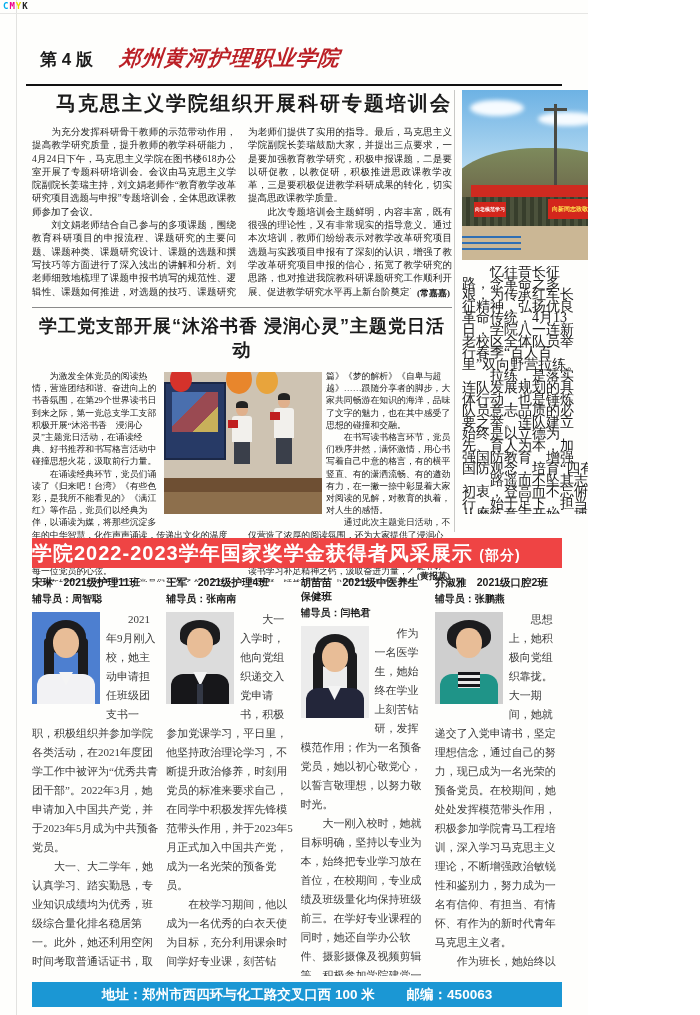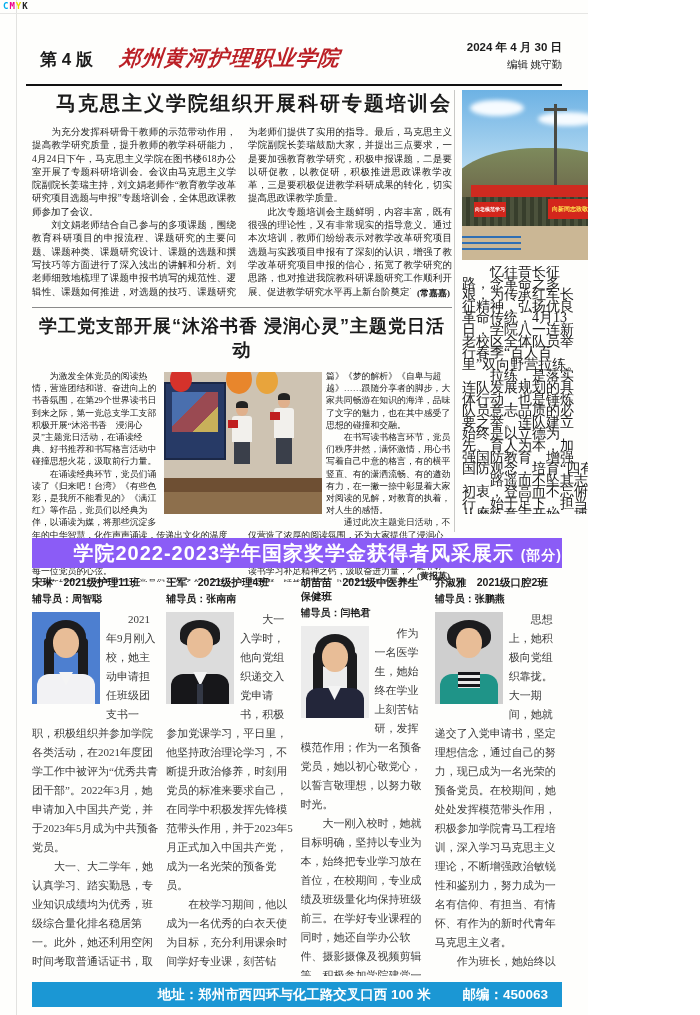--- a/index.html
+++ b/index.html
@@ -87,22 +87,22 @@
              background:repeating-linear-gradient(#2f6fb4 0 2px,transparent 2px 6px); }
   .a3-title1 { position:absolute; top:0; right:0; width:46px; height:368px; writing-mode:vertical-rl;
                font:bold 27px "Liberation Sans",sans-serif; letter-spacing:7px; text-align:left; }
   .a3-title2 { position:absolute; top:176px; right:48px; width:40px; height:230px; writing-mode:vertical-rl;
                font:bold 27px "Liberation Sans",sans-serif; letter-spacing:5px; }
   .a3-body { position:relative; margin-top:6px; height:248px; overflow:hidden; font-size:14px; line-height:11.6px; }
   .a3-sp { float:right; width:92px; height:196px; }
   .a3-byline { text-align:right; font-weight:bold; font-size:9px; margin-top:2px; }
 
   
-  .show-banner { position:absolute; top:538px; left:32px; right:26px; height:30px; background:#8b5cf6;
-                 color:#fff; text-align:right; font:bold 20px "Liberation Sans",sans-serif;
+  .show-banner { position:absolute; top:538px; left:32px; right:26px; height:30px; background:#ef4444;
+                 color:#fff; text-align:left; font:bold 20px "Liberation Sans",sans-serif;
                  line-height:30px; letter-spacing:1px; }
   .show-banner .part { font-size:14px; }
   .students { position:absolute; top:576px; left:32px; right:26px; height:400px; display:flex; gap:7px; }
   .stu { flex:1; overflow:hidden; }
   .stu-h1 { font:bold 10.5px "Liberation Sans",sans-serif; }
   .stu-h2 { font:bold 10px "Liberation Sans",sans-serif; margin:2px 0 4px; }
   .stu-bio { font-size:11px; line-height:19px; color:#3c3c3c; height:358px; overflow:hidden; }
   .portrait { float:left; width:68px; height:92px; margin:2px 6px 2px 0; position:relative; overflow:hidden; }
   .po-hair { position:absolute; left:50%; top:8px; transform:translateX(-50%); width:40px; height:34px;
              border-radius:50% 50% 40% 40%; background:#1c1c1e; }
@@ -121,40 +121,36 @@
   .s2-photo .po-tie { position:absolute; left:50%; bottom:0; transform:translateX(-50%); width:6px; height:20px; background:#333845; }
   .s3-photo { background:#ececec; } .s3-photo .po-body { background:#23263a; }
   .s4-photo { background:#cfcfcf; }
   .s4-photo .po-body { background:#1f9488; }
   .s4-photo .po-stripe { position:absolute; left:50%; bottom:16px; transform:translateX(-50%); width:22px; height:16px;
                background:repeating-linear-gradient(#16161a 0 3px,#e8e8e8 3px 6px); }
   .s4-photo .po-hair { width:44px; height:30px; }
 
   
   .addr-bar { position:absolute; top:982px; left:32px; right:26px; height:25px; background:#1b97d4;
-              color:#fff; font:bold 13.5px "Liberation Sans",sans-serif; line-height:25px; text-align:right; }
+              color:#fff; font:bold 13.5px "Liberation Sans",sans-serif; line-height:25px; text-align:center; }
   .addr-bar span { margin:0 14px; }
 </style>
 </head>
 <body>
 
 <div class="page">
   <div class="trim-v"></div>
   <div class="trim-h"></div>
   <div class="cmyk">
     <span>C</span><span>M</span><span>Y</span><span>K</span>
   </div>
 
   <div class="hdr">
     <div class="page-no">第 4 版</div>
     <div class="masthead">郑州黄河护理职业学院</div>
-    <div class="date-blk">
-      <div class="d">2024 年 4 月 30 日</div>
-      <div class="e">编辑  姚守勤</div>
-    </div>
   </div>
   <div class="hdr-rule"></div>
 
   <div class="left-zone">
     <h1 class="a1-title">马克思主义学院组织开展科研专题培训会</h1>
     <div class="a1-cols">
       <div class="col blob">　　为充分发挥科研骨干教师的示范带动作用，提高教学研究质量，提升教师的教学科研能力，4月24日下午，马克思主义学院在图书楼618办公室开展了专题科研培训会。会议由马克思主义学院副院长姜瑞主持，刘文娟老师作“教育教学改革研究项目选题与申报”专题培训会，全体思政课教师参加了会议。
 　　刘文娟老师结合自己参与的多项课题，围绕教育科研项目的申报流程、课题研究的主要问题、课题种类、课题研究设计、课题的选题和撰写技巧等方面进行了深入浅出的讲解和分析。刘老师细致地梳理了课题申报书填写的规范性、逻辑性、课题如何推进，对选题的技巧、课题研究内容的设计等方面进行讲解，</div>
       <div class="col blob">为老师们提供了实用的指导。最后，马克思主义学院副院长姜瑞鼓励大家，并提出三点要求，一是要加强教育教学研究，积极申报课题，二是要以研促教，以教促研，积极推进思政课教学改革，三是要积极促进教学科研成果的转化，切实提高思政课教学质量。
 　　此次专题培训会主题鲜明，内容丰富，既有很强的理论性，又有非常现实的指导意义。通过本次培训，教师们纷纷表示对教学改革研究项目选题与实践项目申报有了深刻的认识，增强了教学改革研究项目申报的信心，拓宽了教学研究的思路，也对推进我院教科研课题研究工作顺利开展、促进教学研究水平再上新台阶奠定了基础。</div>

